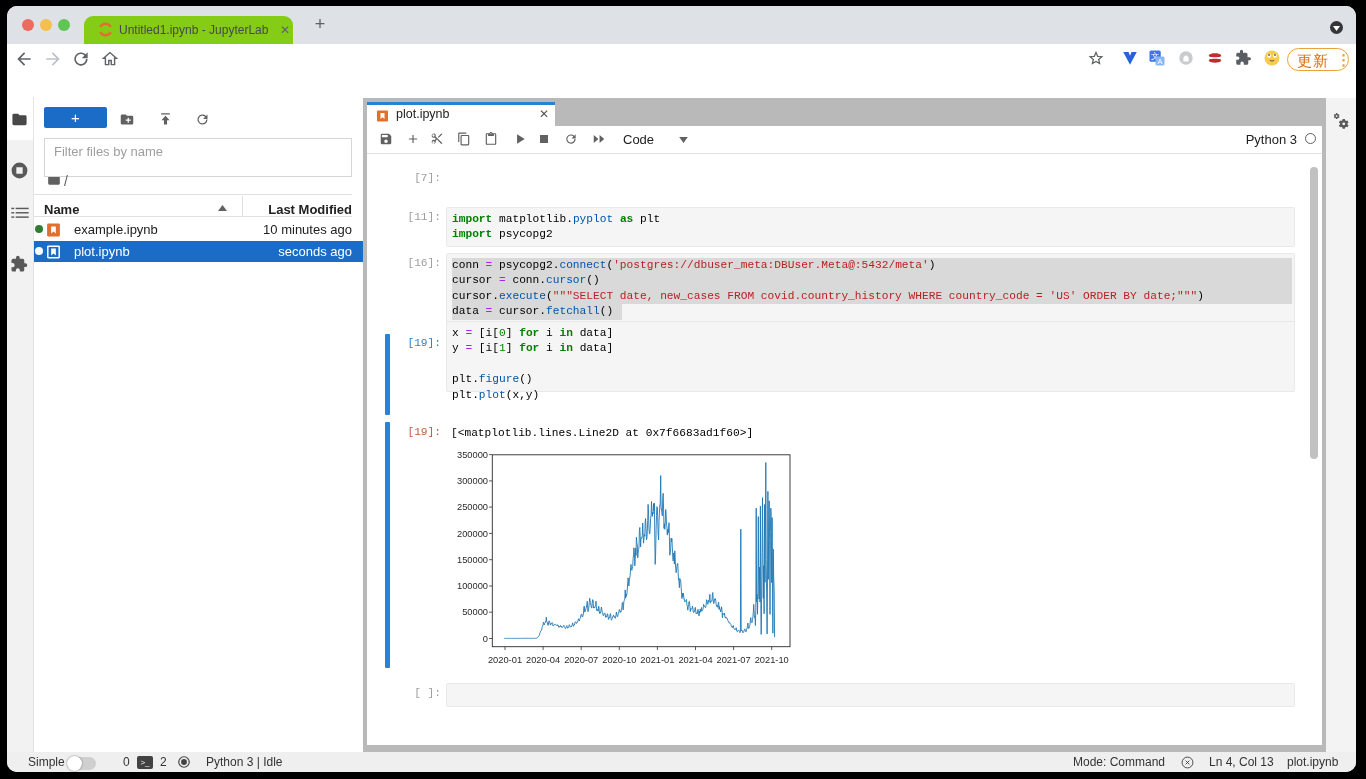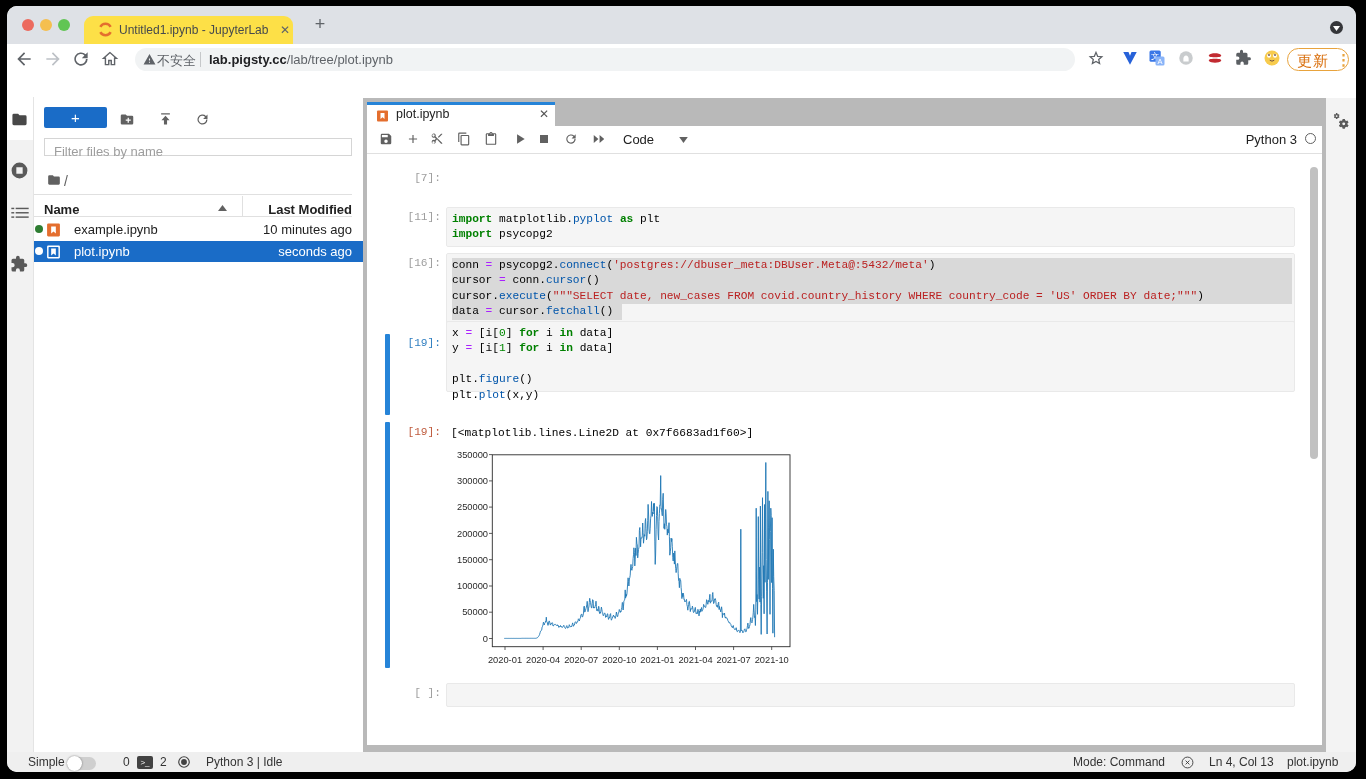--- a/index.html
+++ b/index.html
@@ -1,21 +1,21 @@
 <!DOCTYPE html>
 <html><head>
 <meta charset="utf-8">
 <style>
 * { margin:0; padding:0; box-sizing:border-box; }
 html,body { width:1366px; height:779px; background:#000; overflow:hidden; }
 body { font-family:"Liberation Sans", sans-serif; }
 #win { position:absolute; left:7px; top:6px; width:1349px; height:766px; background:#fff; border-radius:10px; overflow:hidden; }
 #tabstrip { position:absolute; left:0; top:0; width:100%; height:38px; background:#DEE1E6; }
 .tl { position:absolute; top:13px; width:12px; height:12px; border-radius:50%; }
-#tab { position:absolute; left:77px; top:10px; width:209px; height:28px; background:#fde047; border-radius:9px 9px 0 0; }
+#tab { position:absolute; left:77px; top:10px; width:209px; height:28px; background:#84cc16; border-radius:9px 9px 0 0; }
 #tab .title { position:absolute; left:35px; top:7px; font-size:12px; color:#45494d; white-space:nowrap; }
 #tab .x { position:absolute; left:196px; top:7px; font-size:12px; color:#5f6368; }
 #newtab { position:absolute; left:305px; top:11px; width:16px; height:16px; color:#5f6368; font-size:18px; line-height:15px; text-align:center; }
 #tabsearch { position:absolute; left:1323px; top:15px; width:13px; height:13px; border-radius:50%; background:#35363a; color:#fff; font-size:8px; text-align:center; line-height:13px; }
 #navbar { position:absolute; left:0; top:38px; width:100%; height:30px; background:#fff; }
 .navic { position:absolute; top:5px; width:20px; height:20px; }
 #urlpill { position:absolute; left:128px; top:4px; width:940px; height:23px; background:#F1F3F4; border-radius:12px; }
 #urlpill .warn { position:absolute; left:8px; top:5px; }
 #urlpill .nsec { position:absolute; left:22px; top:4px; font-size:13px; color:#5f6368; }
 #urlpill .sep { position:absolute; left:65px; top:4px; width:1px; height:15px; background:#c6c8ca; }
@@ -24,21 +24,21 @@
 .extic { position:absolute; top:5px; width:18px; height:18px; }
 #updbtn { position:absolute; left:1280px; top:4px; width:62px; height:23px; border:1.5px solid #E8A33D; border-radius:12px; color:#D96E0B; font-size:15px; }
 #updbtn .t { position:absolute; left:9px; top:3px; letter-spacing:1px; }
 #updbtn .d { position:absolute; left:48px; top:2px; font-weight:bold; color:#E8A33D; }
 #jmenu { position:absolute; left:0; top:68px; width:100%; height:23px; background:#fff; border-bottom:1px solid #E5E5E5; }
 #jmenu .m { position:absolute; top:6px; font-size:13px; color:#151515; }
 #actbar { position:absolute; left:0; top:91px; width:27px; height:655px; background:#F2F2F2; border-right:1px solid #E4E4E4; }
 #actbar .sel { position:absolute; left:0; top:0; width:26px; height:43px; background:#fff; }
 #fb { position:absolute; left:27px; top:91px; width:329px; height:655px; background:#fff; }
 #fb .newbtn { position:absolute; left:10px; top:10px; width:63px; height:21px; background:#1A6CC7; border-radius:2px; color:#fff; font-size:15px; text-align:center; line-height:21px; }
-#fb .search { position:absolute; left:10px; top:41px; width:308px; height:18px; border:1px solid #D5D5D5; background:#fff;padding-left:35px; }
+#fb .search { position:absolute; left:10px; top:41px; width:308px; height:39px; border:1px solid #D5D5D5; background:#fff;padding-left:35px; }
 #fb .search .ph { position:absolute; left:9px; top:5px; font-size:13px; color:#9e9e9e; }
 #fb .crumb { position:absolute; left:30px; top:76px; font-size:14px; color:#616161; }
 #fb .hdr .nm { position:absolute; left:10px; top:105px; font-size:13px; font-weight:bold; color:#212121; }
 #fb .hdr .lm { position:absolute; right:11px; top:105px; font-size:13px; font-weight:bold; color:#212121; }
 #fb .hdrline { position:absolute; left:0px; top:119px; width:318px; height:1px; background:#E0E0E0; }
 #fb .vline { position:absolute; left:208px; top:99px; width:1px; height:20px; background:#E0E0E0; }
 .frow { position:absolute; left:0; width:329px; height:21px; font-size:13px; color:#212121; }
 .frow .nm { position:absolute; left:40px; top:3px; }
 .frow .ago { position:absolute; right:11px; top:3px; }
 #dock { position:absolute; left:356px; top:92px; width:963px; height:654px; background:#B9B9B9; }
@@ -90,28 +90,20 @@
       </svg>
     <svg class="navic" style="left:36px" viewBox="0 0 24 24">
         <path d="M4 11h12.2l-5.6-5.6L12 4l8 8-8 8-1.4-1.4 5.6-5.6H4v-2z" fill="#BDC1C6"></path>
       </svg>
     <svg class="navic" style="left:64px" viewBox="0 0 24 24">
         <path d="M17.6 6.4A8 8 0 1 0 20 12h-2.1a6 6 0 1 1-1.8-4.2L13 11h7V4l-2.4 2.4z" fill="#5f6368"></path>
       </svg>
     <svg class="navic" style="left:93px" viewBox="0 0 24 24">
         <path d="M12 4.3l-7.7 6.7h2.2v7.7h4v-5h3v5h4v-7.7h2.2L12 4.3z" fill="none" stroke="#5f6368" stroke-width="1.7"></path>
       </svg>
-    <div id="urlpill">
-      <svg class="warn" width="13" height="13" viewBox="0 0 24 24">
-          <path d="M1 21h22L12 2 1 21zm12-3h-2v-2h2v2zm0-4h-2v-4h2v4z" fill="#5f6368"></path>
-        </svg>
-      <div class="nsec">不安全</div>
-      <div class="sep"></div>
-      <div class="url">lab.pigsty.cc<span>/lab/tree/plot.ipynb</span></div>
-    </div>
     <svg class="extic" style="left:1080px" viewBox="0 0 24 24">
         <path d="M12 4.5l2.2 5.2 5.6.5-4.2 3.7 1.2 5.5L12 16.5l-4.8 2.9 1.2-5.5-4.2-3.7 5.6-.5L12 4.5z" fill="none" stroke="#5f6368" stroke-width="1.7"></path>
       </svg>
     <svg class="extic" style="left:1114px" viewBox="0 0 24 24">
         <path d="M3 4h7l2 5 2-5h7l-9 17L3 4z" fill="#2762D9"></path>
       </svg>
     <svg class="extic" style="left:1141px" viewBox="0 0 24 24">
         <rect x="2" y="2" width="15" height="15" rx="2" fill="#3B78E7"></rect>
         <text x="9.5" y="13" font-size="11" fill="#fff" text-anchor="middle">文</text>
         <rect x="10" y="10" width="12" height="12" rx="2" fill="#8AB4F8"></rect>

